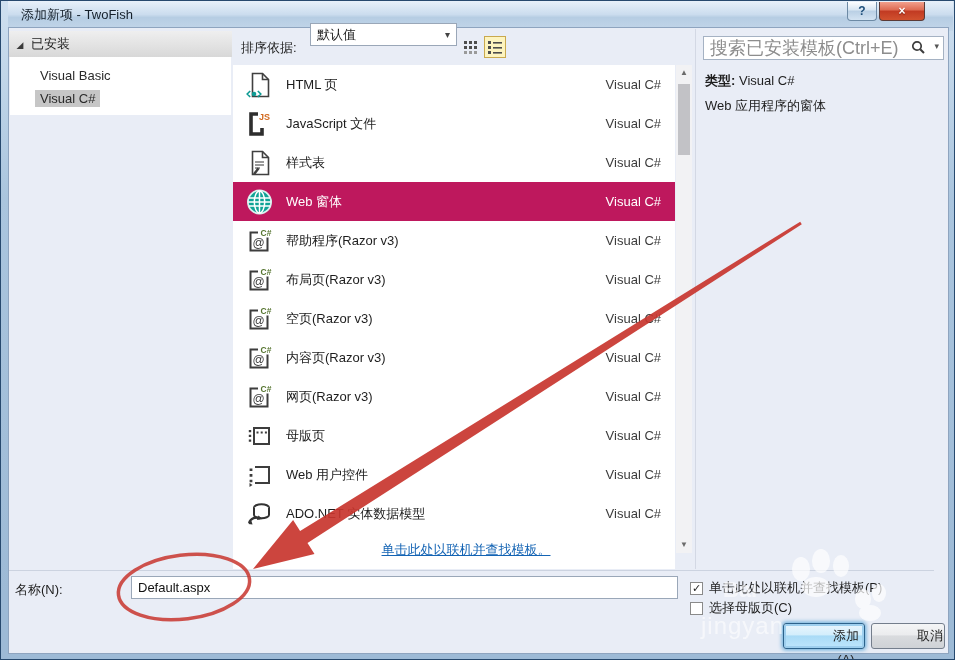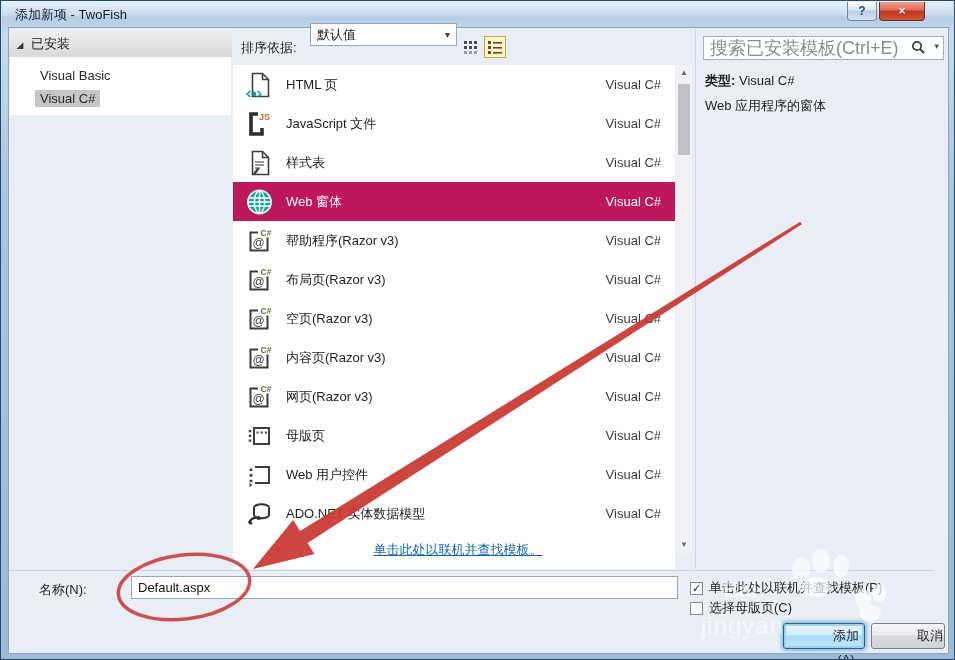--- a/index.html
+++ b/index.html
@@ -1,20 +1,20 @@
 <!DOCTYPE html>
 <html><head>
 <meta charset="utf-8">
 <style>
   * { margin:0; padding:0; box-sizing:border-box; }
   html,body { width:955px; height:660px; font-family:"Liberation Sans","DejaVu Sans",sans-serif; }
   .frame { position:absolute; inset:0; width:955px; height:660px;
     background:linear-gradient(180deg,#cfe0f0,#aac5de 30%,#9dbad6 90%);
     border:1px solid #27496e; overflow:hidden; }
-  .titlebar { position:absolute; left:1px; top:0; right:1px; height:30px;
+  .titlebar { position:absolute; left:7px; top:0; right:1px; height:30px;
     background:linear-gradient(180deg,#e8f1fa,#cbdcee 45%,#b6cde3 55%,#c3d6e9); }
   .title { position:absolute; left:13px; top:5px; font-size:13px; color:#15202b; }
   .win-btn { position:absolute; top:1px; height:19px; border:1px solid #5a3a36; border-top:none;
     border-radius:0 0 4px 4px; text-align:center; font-size:12px; font-weight:bold; cursor:default; }
   .btn-help { right:76px; width:30px; background:linear-gradient(180deg,#fdfeff,#d7e5f2 45%,#b9cfe4 50%,#d3e3f2);
     color:#1d4e79; border-color:#6d8aa5; }
   .btn-close { right:28px; width:46px; background:linear-gradient(180deg,#f2a08c,#dd6a51 45%,#c13a22 50%,#d1512f);
     color:#fff; text-shadow:0 1px 1px #7c1d10; }
   .win-btn span { line-height:18px; display:block; }
 
@@ -43,21 +43,21 @@
   .viewbtn.on { background:#fdf4bf; border:1px solid #c9a94e; }
 
   
   .listpanel { position:absolute; left:232px; top:64px; width:442px; height:504px; background:#fff; }
   .list-row { height:39px; display:flex; align-items:center; padding:0 14px 0 13px; }
   .list-row .li-icon { width:27px; height:28px; margin-right:13px; flex:0 0 auto; }
   .list-row .li-label { font-size:13px; color:#1d1d1d; }
   .list-row .li-lang { margin-left:auto; font-size:13px; color:#3c3c3c; }
   .list-row.sel { background:#be185d; }
   .list-row.sel .li-label, .list-row.sel .li-lang { color:#fff; }
-  .online-link { position:absolute; left:4px; top:475px; width:100%; text-align:center; }
+  .online-link { position:absolute; left:12px; top:475px; width:100%; text-align:center; }
   .online-link a { font-size:13px; color:#1464b4; text-decoration:underline; }
 
   
   .vscroll { position:absolute; left:675px; top:64px; width:16px; height:488px; background:#f2f2f4; }
   .vs-arrow { position:absolute; left:0; width:16px; height:16px; font-size:8px; color:#6b6b6b;
     text-align:center; line-height:16px; }
   .vs-up { top:0; } .vs-down { bottom:0; }
   .vs-thumb { position:absolute; left:2px; top:19px; width:12px; height:71px; background:#c2c2c6; }
 
   .vsep { position:absolute; left:694px; top:28px; width:1px; height:540px; background:#d3d8e4; }
@@ -69,21 +69,21 @@
     font-size:18px; color:#1e1e1e; font-family:"Liberation Sans",sans-serif; background:transparent; }
   .search input::placeholder { color:#8d8d8d; opacity:1; }
   .search .mag { position:absolute; right:18px; top:3px; }
   .search .sarr { position:absolute; right:4px; top:4px; font-size:9px; color:#555; }
   .type-row { position:absolute; left:704px; top:71px; font-size:13px; color:#1e1e1e; }
   .type-row b { font-weight:bold; }
   .desc-row { position:absolute; left:704px; top:96px; font-size:13px; color:#1e1e1e; }
 
   
   .footline { position:absolute; left:8px; top:569px; width:925px; height:1px; background:#ccd3e0; }
-  .name-label { position:absolute; left:14px; top:580px; font-size:13px; color:#1e1e1e;margin-left:24px; }
+  .name-label { position:absolute; left:14px; top:580px; font-size:13px; color:#1e1e1e; }
   .name-input { position:absolute; left:130px; top:575px; width:547px; height:23px; background:#fff;
     border:1px solid #9aa7b8; font-size:13px; color:#111; padding:0 6px;
     font-family:"Liberation Sans",sans-serif; }
   .cb-row { position:absolute; left:689px; display:flex; align-items:center; font-size:13px; color:#1e1e1e; }
   .cb-row1 { top:578px; } .cb-row2 { top:598px; }
   .cbbox { width:13px; height:13px; background:#fff; border:1px solid #8a8a8a; margin-right:6px;
     font-size:11px; font-weight:bold; color:#222; line-height:11px; text-align:center; }
   .btn { position:absolute; top:622px; height:26px; font-size:13px; color:#1e1e1e; text-align:center;
     line-height:24px; border:1px solid #747e8c; border-radius:3px;
     background:linear-gradient(180deg,#f4f5f6,#ebecee 45%,#d9dbde 50%,#cfd2d6);padding-left:44px; }

